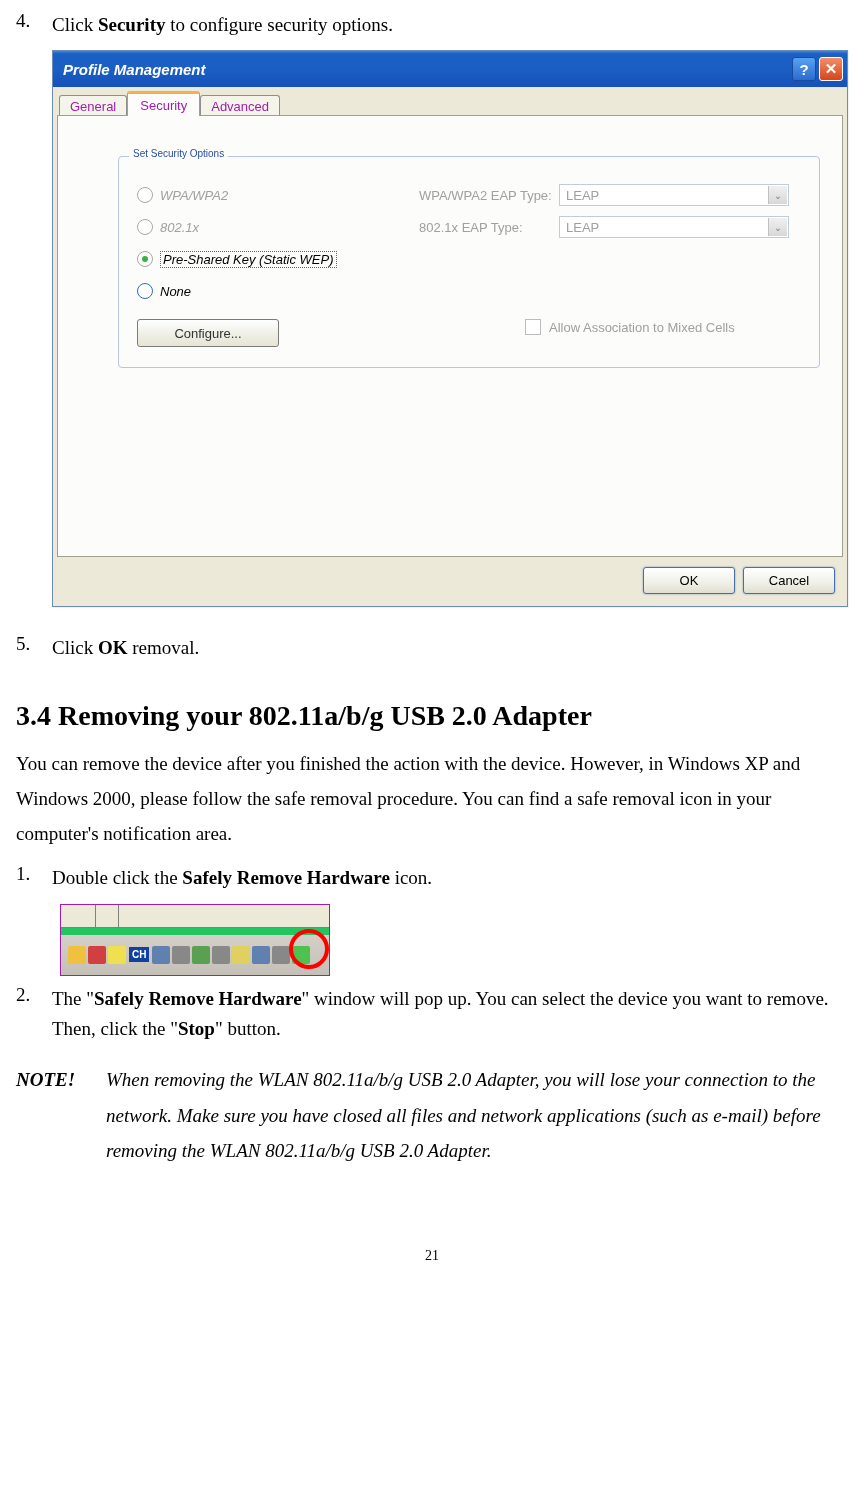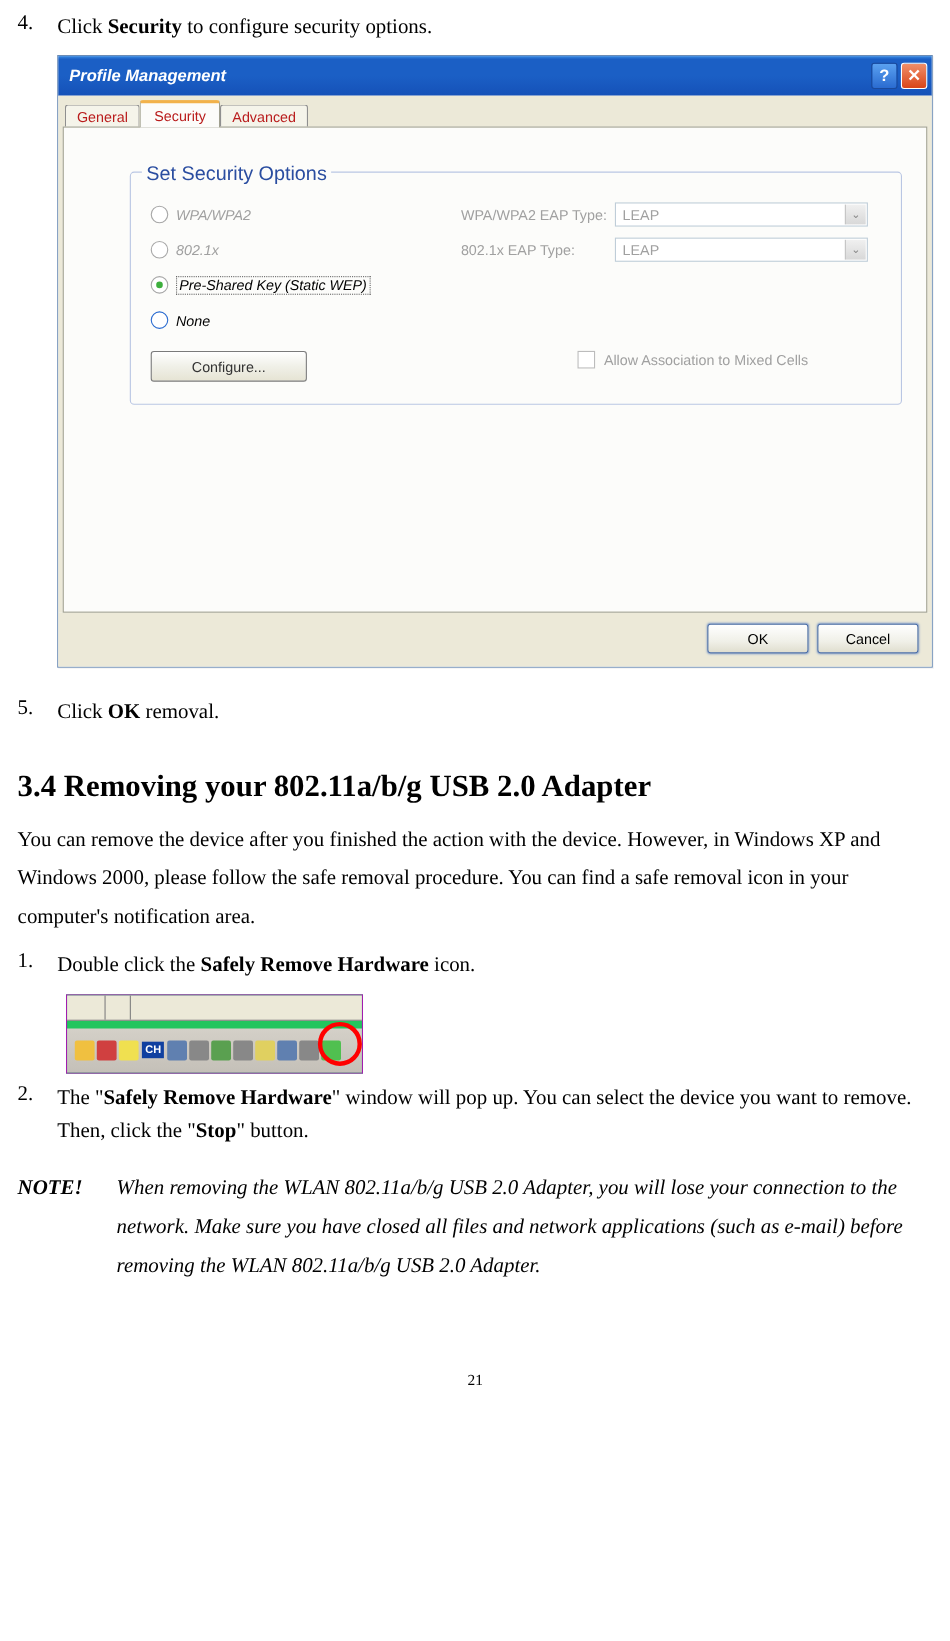--- a/index.html
+++ b/index.html
@@ -76,21 +76,21 @@
     border: 1px solid #8f8f8f;
     border-bottom: none;
     border-top-left-radius: 3px;
     border-top-right-radius: 3px;
     padding: 3px 10px 2px;
     background: #f5f4ea;
     font-size: 13px;
     margin-right: 0px;
     position: relative;
     top: 1px;
-    color: #b91c1c;
+    color: #a21caf;
   }
   .tab.active {
     background: #fcfcfa;
     border-color: #a0a090;
     z-index: 2;
     padding: 4px 12px 3px;
     top: 1px;
     border-top: 3px solid #f2b24b;
   }
   .tabpanel {
@@ -105,21 +105,21 @@
     border-radius: 4px;
     padding: 22px 18px 20px 18px;
     position: relative;
   }
   .grouplegend {
     position: absolute;
     top: -9px;
     left: 10px;
     background: #fcfcfa;
     color: #2a4da0;
-    font-size: 18px;
+    font-size: 10px;
     padding: 0 4px;
   }
   .radiorow {
     display: flex;
     align-items: center;
     height: 32px;
     color: #a0a0a0;
   }
   .radiorow.enabled { color: #000; }
   .radioglyph {

